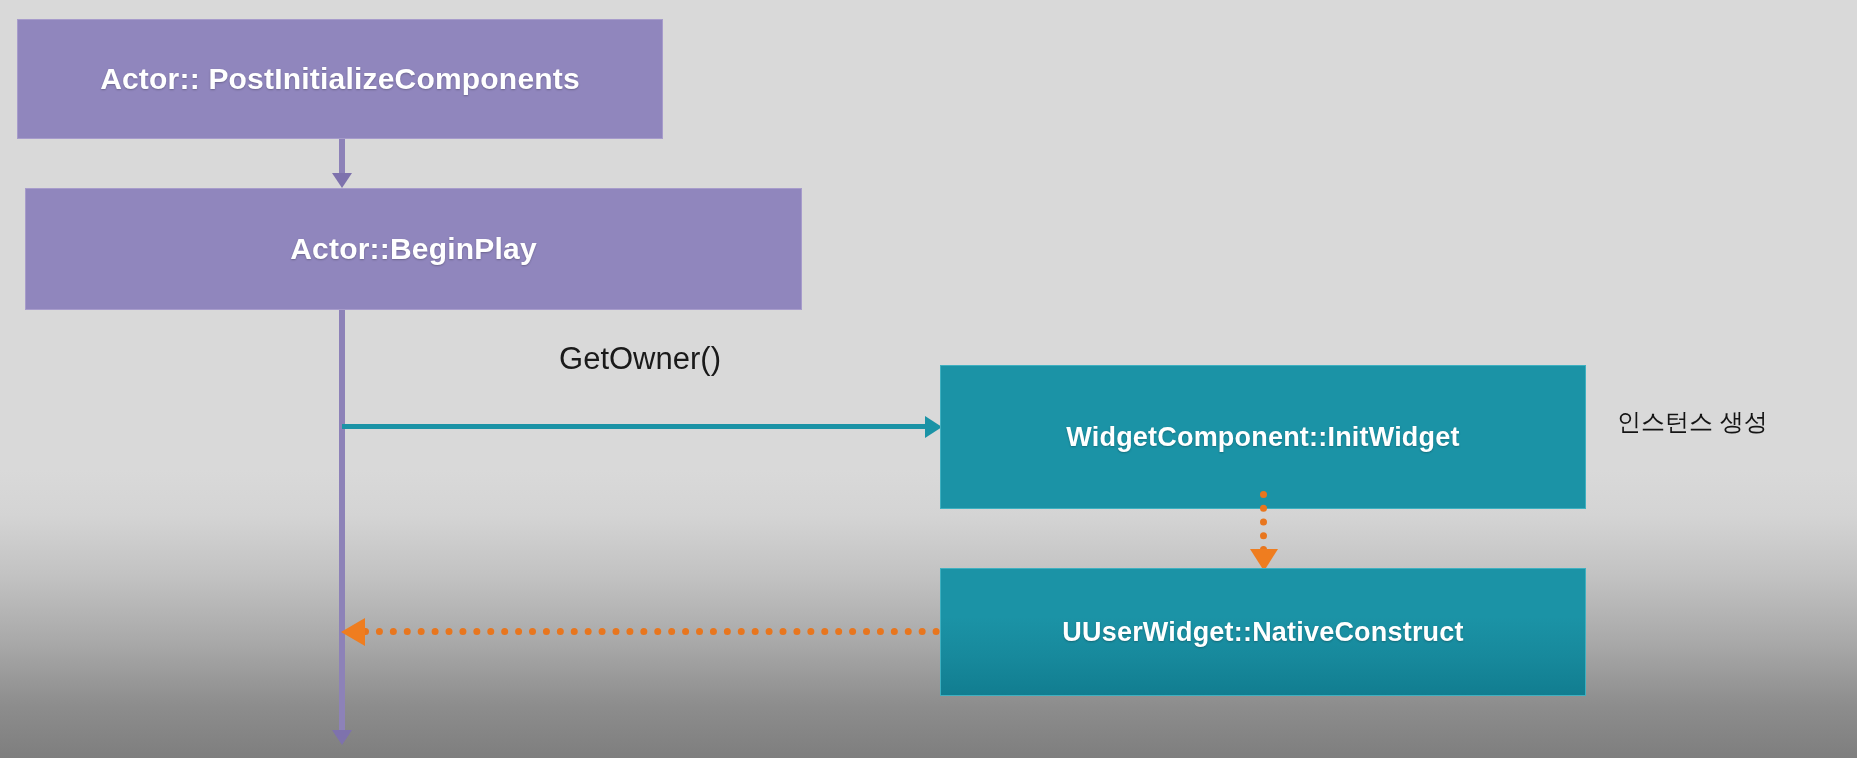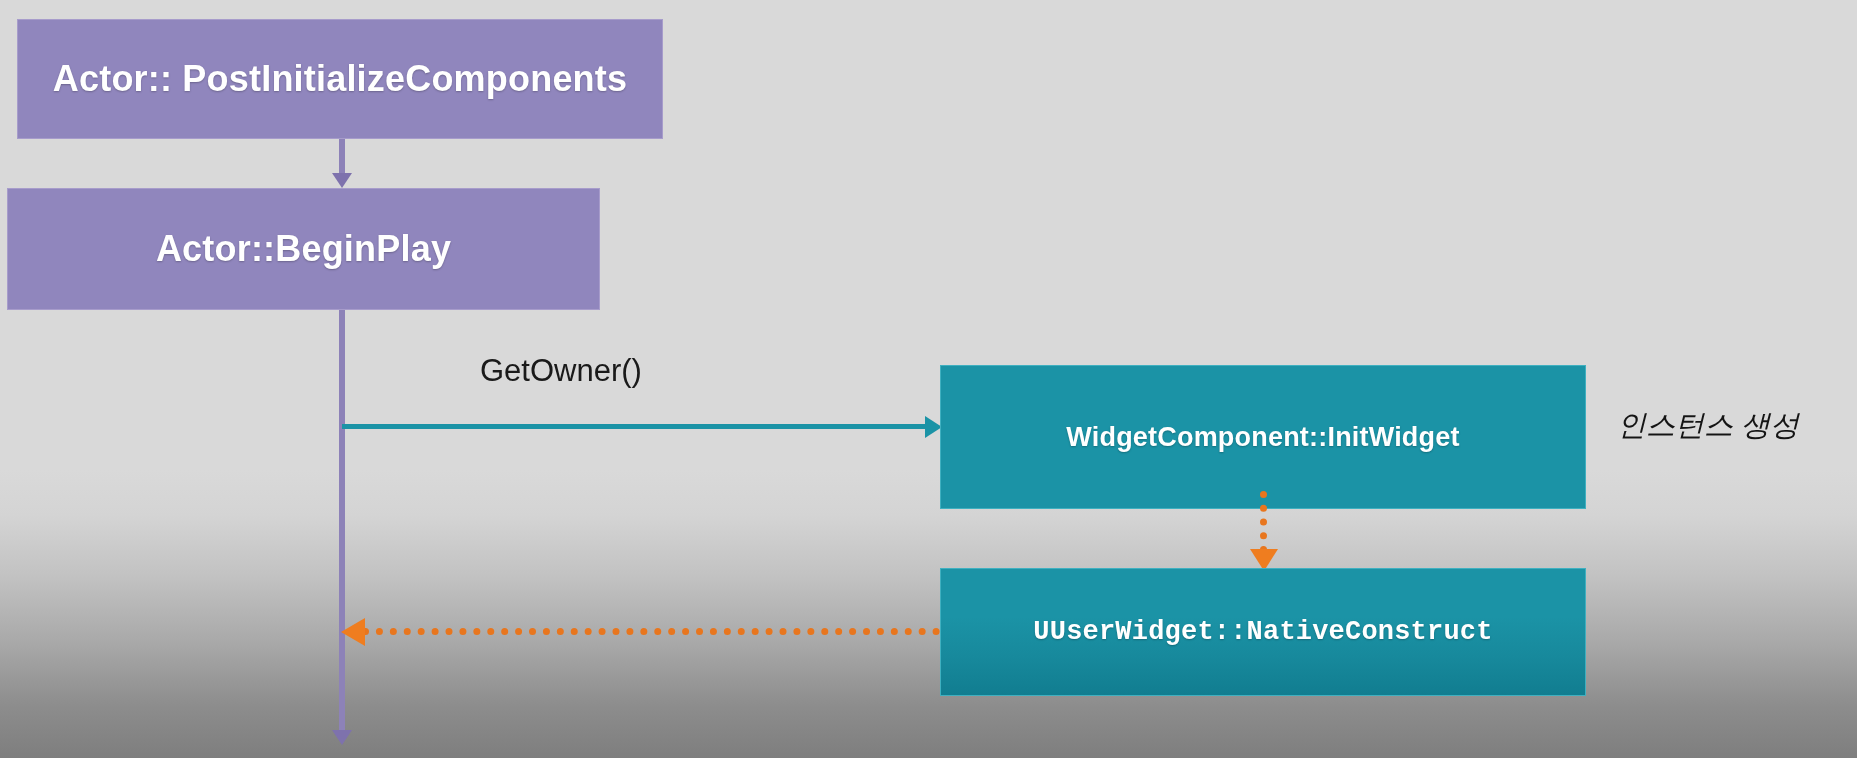--- a/index.html
+++ b/index.html
@@ -31,35 +31,35 @@
     justify-content: center;
     color: #ffffff;
     font-weight: bold;
     letter-spacing: 0.2px;
     text-shadow: 0 1px 2px rgba(0,0,0,0.25);
     box-sizing: border-box;
   }
   .node.purple {
     background: #9086bd;
     border: 1px solid #a79ccb;
-    font-size: 36px;
+    font-size: 30px;
   }
   .node.teal {
     background: #1b93a6;
     border: 1px solid #3fb0c0;
     font-size: 27px;
   }
   .node.teal.grad {
     background: linear-gradient(to bottom, #1b93a6 0%, #1b93a6 38%, #17899c 70%, #117d90 100%);
   }
 
   #box-post-init  { left: 17px;  top: 19px;  width: 646px; height: 120px; }
-  #box-begin-play { left: 7px;  top: 188px; width: 593px; height: 122px; }
+  #box-begin-play { left: 25px;  top: 188px; width: 777px; height: 122px; }
   #box-init-widget{ left: 940px; top: 365px; width: 646px; height: 144px; }
-  #box-native-ctor{ left: 940px; top: 568px; width: 646px; height: 128px; font-family: Liberation Mono, monospace; }
+  #box-native-ctor{ left: 940px; top: 568px; width: 646px; height: 128px; }
 
   
   .vline {
     position: absolute;
     background: #8d82b8;
   }
   #v-post-to-begin { left: 339px; top: 139px; width: 6px; height: 36px; }
   #v-begin-down    { left: 339px; top: 310px; width: 6px; height: 422px; }
 
   .arrowhead-down {
@@ -82,22 +82,23 @@
   #teal-arrowhead {
     position: absolute;
     left: 925px; top: 416px;
     width: 0; height: 0;
     border-top: 11px solid transparent;
     border-bottom: 11px solid transparent;
     border-left: 17px solid #1b93a6;
   }
   #label-getowner {
     position: absolute;
-    left: 480px; top: 353px;
+    left: 480px; top: 341px;
     width: 320px;
+    text-align: center;
     font-size: 31px;
     color: #1a1a1a;
   }
 
   
   #dot-v-line {
     position: absolute;
     left: 1260px; top: 491px;
     width: 0; height: 62px;
     border-left: 7px dotted #e8761e;
@@ -123,24 +124,23 @@
     left: 341px; top: 618px;
     width: 0; height: 0;
     border-top: 14px solid transparent;
     border-bottom: 14px solid transparent;
     border-right: 24px solid #ef7d1f;
   }
 
   
   .side-note {
     position: absolute;
-    font-size: 29px;
+    font-size: 24px;
     color: #141414;
     white-space: nowrap;
-    font-style: italic;
   }
   #note-instance { left: 1617px; top: 406px; }
   #note-ui-init  { left: 1617px; top: 611px; }
 </style>
 </head>
 <body>
 
 <div id="stage">
 
   <div class="node purple" id="box-post-init">

